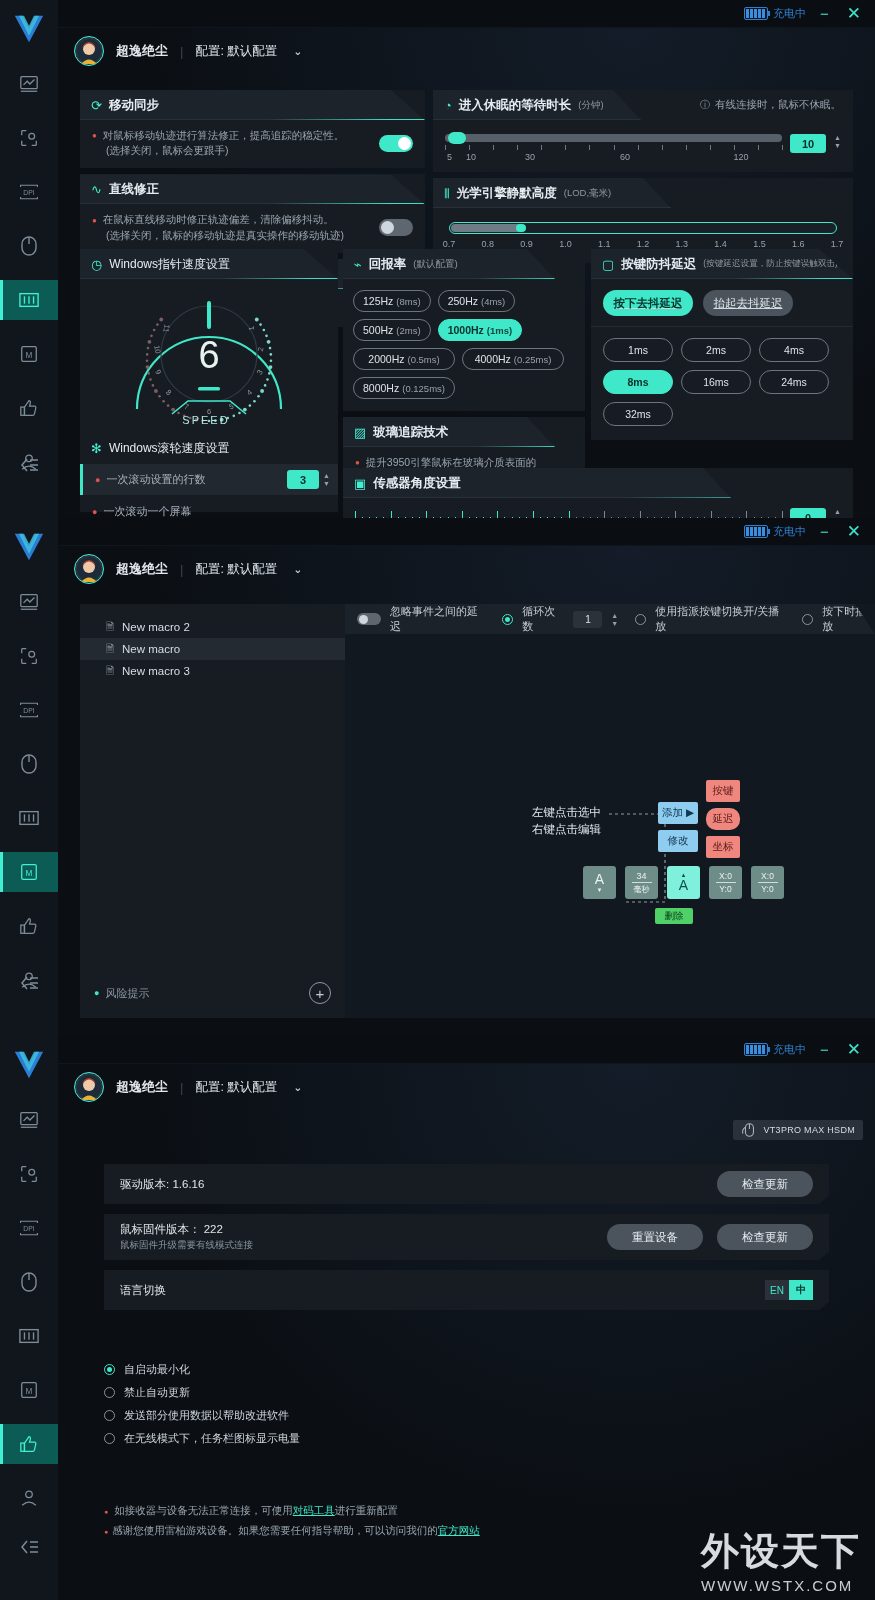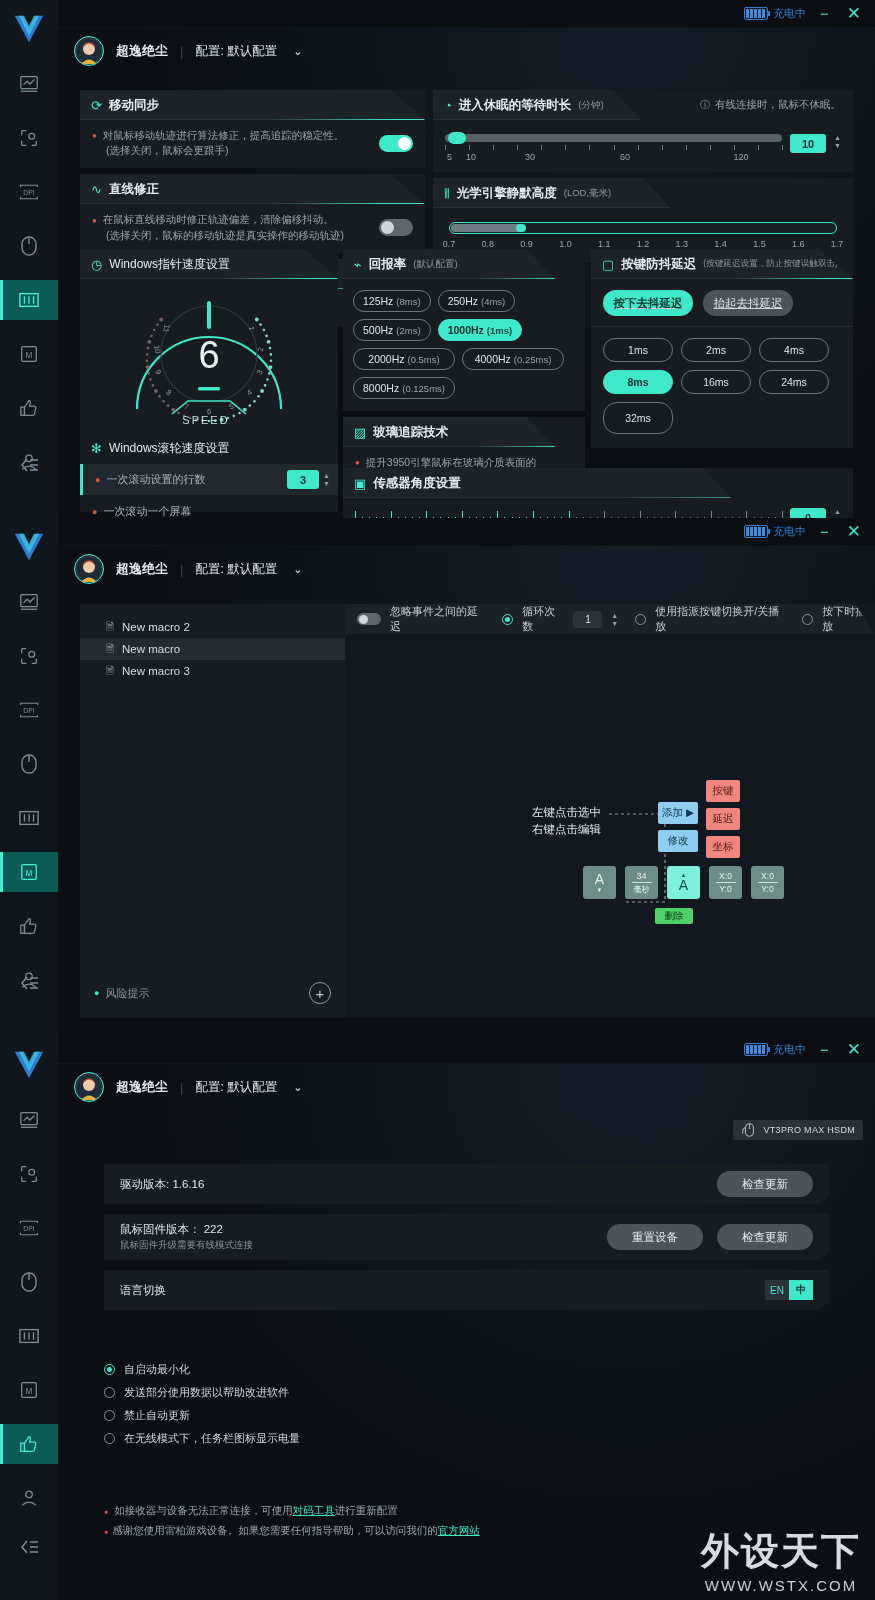--- a/index.html
+++ b/index.html
@@ -127,21 +127,21 @@
   .ticks i { position:absolute; top:0; width:1px; height:5px; background:#6d767f; }
   .tlabels { position:relative; height:12px; font-size:9px; color:#98a2ab; }
   .tlabels span { position:absolute; transform:translateX(-50%); }
 
   a.lnk { color:#3fe8c8; text-decoration:underline; }
   .radio { width:11px; height:11px; border-radius:50%; border:1.2px solid #8a949d; display:inline-block;
            position:relative; flex:none; cursor:pointer;}
   .radio.on { border-color:#3fe8c8; }
   .radio.on:after { content:""; position:absolute; inset:2px; border-radius:50%; background:#3fe8c8; }
 
-  .wm { position:absolute; right:14px; bottom:6px; text-align:center; pointer-events:none; }
+  .wm { position:absolute; right:14px; bottom:6px; text-align:left; pointer-events:none; }
   .wm .big { font-size:38px; color:#e8edf2; font-weight:bold; letter-spacing:2px; opacity:.92; }
   .wm .small { font-size:15px; color:#e8edf2; letter-spacing:2px; opacity:.85; }
 </style>
 </head>
 <body>
 
 <div class="panel panel1">
   <div class="titlebar">
     <div class="batt">
       <span class="batt-ico">
@@ -522,21 +522,21 @@
         <div class="btn-grey btn-mint" style="width:90px;">按下去抖延迟</div>
         <div class="btn-grey" style="width:90px;">抬起去抖延迟</div>
       </div>
       <div style="border-top:1px solid #242a31; display:flex; flex-wrap:wrap; gap:8px; padding:11px 12px 14px 12px;" id="debounce-opts">
           <div class="pill" style="width: 70px; height: 24px;">1ms</div>
           <div class="pill" style="width: 70px; height: 24px;">2ms</div>
           <div class="pill" style="width: 70px; height: 24px;">4ms</div>
           <div class="pill sel" style="width: 70px; height: 24px;">8ms</div>
           <div class="pill" style="width: 70px; height: 24px;">16ms</div>
           <div class="pill" style="width: 70px; height: 24px;">24ms</div>
-          <div class="pill" style="width: 70px; height: 32px;">32ms</div>
+          <div class="pill" style="width: 70px; height: 24px;">32ms</div>
         </div>
     </div>
 
     <div class="card" style="position:absolute; left:285px; top:440px; width:510px;">
       <div class="card-head" style="clip-path:polygon(0 0, calc(100% - 150px) 0, calc(100% - 122px) 100%, 0 100%);">
         <span class="ic">▣</span>
         <span class="ttl">传感器角度设置</span>
       </div>
       <div style="display:flex; align-items:flex-start; gap:8px; padding:10px 12px 8px 12px;">
         <div style="flex:1;">
@@ -762,21 +762,21 @@
           <path d="M2 8 H58 V96 H18" fill="none" stroke="#8d98a2" stroke-width="1.2" stroke-dasharray="3,3"></path>
         </svg>
 
         <div style="position:absolute; left:313px; top:168px; display:flex; gap:8px;">
           <div style="display:flex; flex-direction:column; gap:6px;">
             <div style="width:40px;height:22px;background:#8ecdf0;color:#12384f;font-size:10.5px;display:flex;align-items:center;justify-content:center;border-radius:2px;cursor:pointer;">添加 ▶</div>
             <div style="width:40px;height:22px;background:#8ecdf0;color:#12384f;font-size:10.5px;display:flex;align-items:center;justify-content:center;border-radius:2px;cursor:pointer;">修改</div>
           </div>
           <div style="display:flex; flex-direction:column; gap:6px; margin-top:-22px;">
             <div style="width:34px;height:22px;background:#f0877f;color:#5a1a15;font-size:10.5px;display:flex;align-items:center;justify-content:center;border-radius:2px;cursor:pointer;">按键</div>
-            <div style="width:34px;height:22px;background:#f0877f;color:#5a1a15;font-size:10.5px;display:flex;align-items:center;justify-content:center;border-radius:2px;cursor:pointer;">延迟</div>
+            <div style="width:34px;height:22px;background:#f0877f;color:#5a1a15;font-size:10.5px;display:flex;align-items:center;justify-content:center;border-radius:10px;cursor:pointer;">延迟</div>
             <div style="width:34px;height:22px;background:#f0877f;color:#5a1a15;font-size:10.5px;display:flex;align-items:center;justify-content:center;border-radius:2px;cursor:pointer;">坐标</div>
           </div>
         </div>
 
         <div style="position:absolute; left:238px; top:232px; display:flex; gap:9px;" id="macro-events">
             <div style="width: 33px; height: 33px; border-radius: 3px; display: flex; flex-direction: column; align-items: center; justify-content: center; cursor: pointer; background: rgb(110, 140, 136); color: rgb(232, 242, 240);">
               <div style="font-size: 14px; line-height: 15px;">A</div>
               <div style="font-size: 6px; line-height: 6px;">▼</div>
             </div>
             <div style="width: 33px; height: 33px; border-radius: 3px; background: rgb(110, 140, 136); color: rgb(232, 242, 240); display: flex; flex-direction: column; align-items: center; justify-content: center; cursor: pointer;">
@@ -938,25 +938,25 @@
         </div>
       </div>
 
     <div style="position:absolute; left:46px; right:46px; top:296px;" id="option-list">
         <div style="display: flex; align-items: center; gap: 9px; height: 19px; margin-bottom: 4px;">
           <span class="radio on"></span>
           <span style="font-size: 11px; color: rgb(205, 213, 220);">自启动最小化</span>
         </div>
         <div style="display: flex; align-items: center; gap: 9px; height: 19px; margin-bottom: 4px;">
           <span class="radio"></span>
-          <span style="font-size: 11px; color: rgb(205, 213, 220);">发送部分使用数据以帮助改进软件</span>
+          <span style="font-size: 11px; color: rgb(205, 213, 220);">禁止自动更新</span>
         </div>
         <div style="display: flex; align-items: center; gap: 9px; height: 19px; margin-bottom: 4px;">
           <span class="radio"></span>
-          <span style="font-size: 11px; color: rgb(205, 213, 220);">禁止自动更新</span>
+          <span style="font-size: 11px; color: rgb(205, 213, 220);">发送部分使用数据以帮助改进软件</span>
         </div>
         <div style="display: flex; align-items: center; gap: 9px; height: 19px; margin-bottom: 4px;">
           <span class="radio"></span>
           <span style="font-size: 11px; color: rgb(205, 213, 220);">在无线模式下，任务栏图标显示电量</span>
         </div>
       </div>
 
     <div style="position:absolute; left:46px; right:20px; top:437px; font-size:10.5px; color:#9aa5af; line-height:1.9;" id="notes-list">
         <div style="display: flex; align-items: baseline; gap: 6px;">
           <span style="color: rgb(224, 82, 74); font-size: 7px;">●</span>

